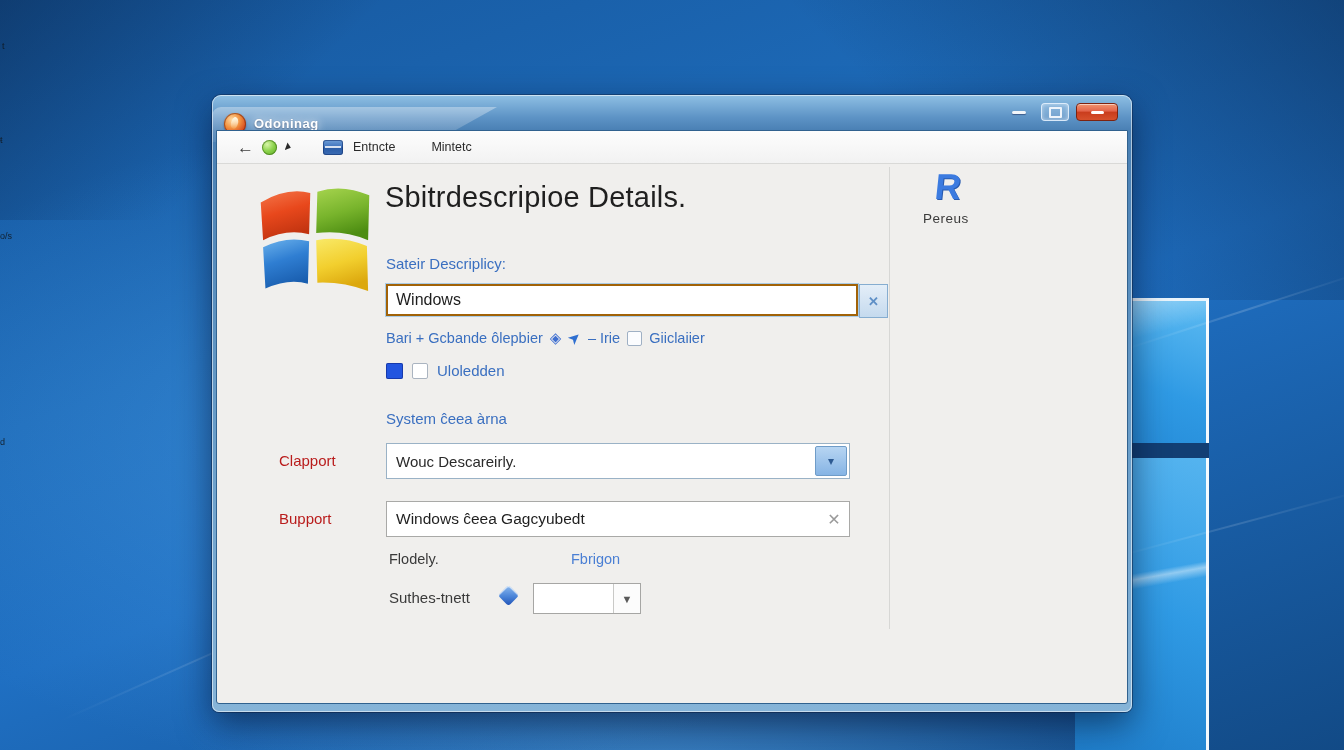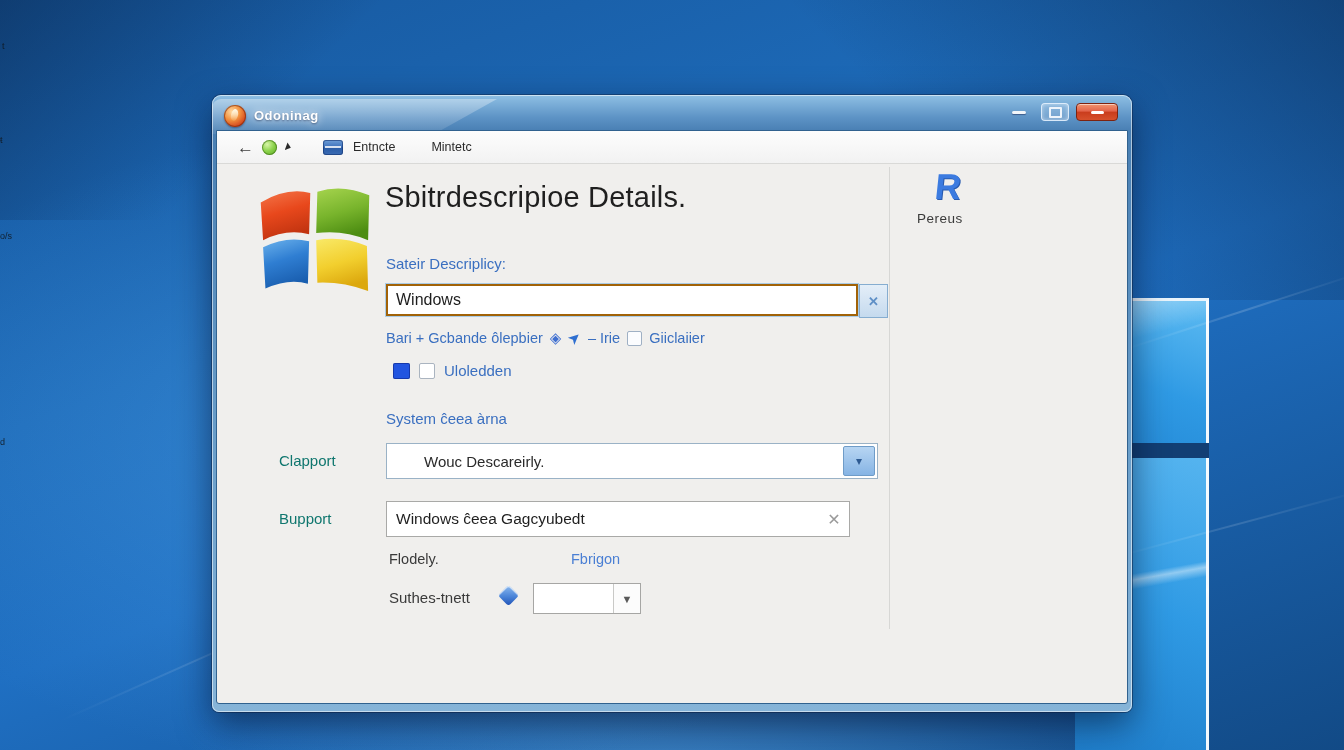--- a/index.html
+++ b/index.html
@@ -37,21 +37,21 @@
   .da2{left:0;top:136px;}
   .da3{left:0;top:232px;}
   .da4{left:0;top:438px;}
 
   
   .window{position:absolute;left:212px;top:95px;width:920px;height:617px;
     border-radius:9px 9px 7px 7px;
     background:linear-gradient(180deg,#8fc0e4 0%,#5e94c6 22px,#497fb3 36px,#6ca0cb 60%,#86b4d8 100%);
     box-shadow:0 12px 34px rgba(0,10,35,.55), inset 0 0 0 1px rgba(255,255,255,.55), 0 0 0 1px rgba(20,50,90,.55);
   }
-  .titlebar{position:absolute;left:0;top:4px;right:0;height:35px;border-radius:9px 9px 0 0;overflow:hidden;}
+  .titlebar{position:absolute;left:0;top:12px;right:0;height:35px;border-radius:9px 9px 0 0;overflow:hidden;}
   .titlebar::before{content:"";position:absolute;left:0;top:0;width:285px;height:100%;
     background:linear-gradient(180deg,rgba(255,255,255,.35),rgba(255,255,255,.08));
     clip-path:polygon(0 0,100% 0,78% 100%,0 100%);}
   .win-icon{position:absolute;left:12px;top:6px;width:22px;height:22px;border-radius:50%;
     background:radial-gradient(circle at 35% 30%, #ffd9a0 0%, #f2913f 40%, #d3441d 75%, #9c2a10 100%);
     box-shadow:inset 0 0 0 1px rgba(120,40,10,.6), 0 1px 2px rgba(0,0,40,.4);}
   .win-icon::after{content:"";position:absolute;left:7px;top:4px;width:7px;height:12px;border-radius:50%;
     background:linear-gradient(180deg,rgba(255,255,240,.95),rgba(255,200,120,.2));transform:rotate(14deg);}
   .win-title{position:absolute;left:42px;top:9px;color:#fff;font-size:13px;font-weight:bold;letter-spacing:.5px;
     text-shadow:0 0 8px rgba(255,255,255,.9),0 1px 2px rgba(10,30,70,.7);}
@@ -92,48 +92,48 @@
   .sec-title{left:169px;top:247px;}
   .f1wrap{position:absolute;left:169px;top:121px;display:flex;align-items:stretch;}
   .f1{width:452px;height:28px;border:2px solid #a16207;box-shadow:0 0 0 1px #a9cbe6;font-size:16px;color:#1d1d1d;padding:0 8px;outline:none;background:#fff;font-family:"Liberation Sans",sans-serif;}
   .f1clear{width:27px;height:32px;margin-left:1px;border:1px solid #86add0;
     background:linear-gradient(180deg,#e4eef8,#c5daee);display:flex;align-items:center;justify-content:center;
     color:#5e8fc6;font-size:13px;font-weight:bold;cursor:default;}
   .opt-row{position:absolute;left:169px;top:166px;display:flex;align-items:center;gap:7px;color:#3a6fc0;font-size:14.5px;}
   .opt-diamond{color:#3f6fd0;font-size:15px;}
   .opt-arrow{color:#2f6fd0;font-size:15px;display:inline-block;transform:rotate(-42deg);}
   .mini-check{width:13px;height:13px;border:1px solid #9fb0c4;background:#fbfcfe;border-radius:2px;}
-  .chk-row{position:absolute;left:176px;top:199px;display:flex;align-items:center;gap:9px;}
+  .chk-row{position:absolute;left:169px;top:199px;display:flex;align-items:center;gap:9px;}
   .swatch{width:17px;height:16px;background:#2255e0;border-radius:2px;box-shadow:inset 0 0 0 1px rgba(10,30,120,.5);}
   .chk-box{width:14px;height:14px;border:1px solid #aab4c0;background:#fff;border-radius:2px;}
   .chk-label{color:#3a6fc0;font-size:15px;}
-  .gray-label{position:absolute;color:#0f766e;font-size:15px;}
+  .gray-label{position:absolute;color:#b91c1c;font-size:15px;}
   .lbl-r1{left:62px;top:289px;}
   .lbl-r2{left:62px;top:347px;}
-  .f2wrap{position:absolute;left:169px;top:280px;width:462px;height:34px;border:1px solid #9ab2c6;background:#fff;display:flex;align-items:center;padding-left:28px;}
+  .f2wrap{position:absolute;left:169px;top:280px;width:462px;height:34px;border:1px solid #9ab2c6;background:#fff;display:flex;align-items:center;}
   .f2text{flex:1;padding:0 9px;font-size:15px;color:#2a2a2a;}
   .f2drop{width:30px;height:28px;margin-right:2px;border:1px solid #6f9cc8;border-radius:2px;
     background:linear-gradient(180deg,#b7d5f2,#86b4e4);display:flex;align-items:center;justify-content:center;color:#2d5a92;font-size:12px;cursor:default;}
   .f3wrap{position:absolute;left:169px;top:338px;width:462px;height:34px;border:1px solid #a9a9a7;background:#fff;display:flex;align-items:center;}
   .f3text{flex:1;padding:0 9px;font-size:15.5px;color:#1f1f1f;}
   .f3clear{width:30px;text-align:center;color:#9a9a9a;font-size:16px;cursor:default;}
   .model-row{position:absolute;left:172px;top:388px;font-size:14.5px;color:#3a3a3a;}
   .model-link{position:absolute;left:354px;top:388px;font-size:14.5px;color:#4a7fd4;}
   .subnet-label{position:absolute;left:172px;top:426px;font-size:15px;color:#3a3a3a;}
   .gem{position:absolute;left:284px;top:425px;width:15px;height:15px;transform:rotate(45deg);
     background:linear-gradient(135deg,#8fbcf0 0%,#4a84d8 55%,#1e4fb4 100%);border-radius:3px;
     box-shadow:inset 1px 1px 0 rgba(255,255,255,.7);}
   .combo{position:absolute;left:316px;top:420px;width:106px;height:29px;border:1px solid #a6a6a4;background:#fff;display:flex;}
   .combo-value{flex:1;}
   .combo-btn{width:26px;border-left:1px solid #c9c9c7;background:#fcfcfc;display:flex;align-items:center;justify-content:center;color:#5a5a5a;font-size:11px;cursor:default;}
   .divider{position:absolute;left:672px;top:4px;width:1px;height:462px;background:#d7d7d5;}
   .sidebar{position:absolute;left:700px;top:6px;width:180px;}
   .r-icon{display:block;margin-left:18px;font-size:36px;font-weight:bold;color:#3c7be0;transform:skewX(-6deg);
     text-shadow:1px 1px 0 #2a5cb0;line-height:1;}
-  .sidebar-label{display:block;margin-top:6px;color:#3a3a3a;font-size:13.5px;letter-spacing:.5px;}
+  .sidebar-label{display:block;margin-left:6px;margin-top:6px;color:#3a3a3a;font-size:13.5px;letter-spacing:.5px;}
 
   
   .footer{position:absolute;left:0;right:0;bottom:0;height:46px;border-top:1px solid #d6d6d4;background:#f0efed;}
   .btn{position:absolute;top:7px;height:31px;border:1px solid #3c6ea8;border-radius:4px;
     font-size:14px;color:#16263a;font-family:"Liberation Sans",sans-serif;cursor:default;
     box-shadow:inset 0 0 0 1px rgba(255,255,255,.75), 0 1px 2px rgba(40,70,110,.25);}
   .btn1{left:26px;width:114px;background:linear-gradient(180deg,#d3e8fa 0%,#aed1f2 45%,#8cbaea 52%,#a8cff4 100%);}
   .btn2{left:174px;width:116px;background:linear-gradient(180deg,#e6f2fc 0%,#cfe5f7 45%,#b4d4f0 52%,#cbe3f8 100%);}
 </style>
 </head>

